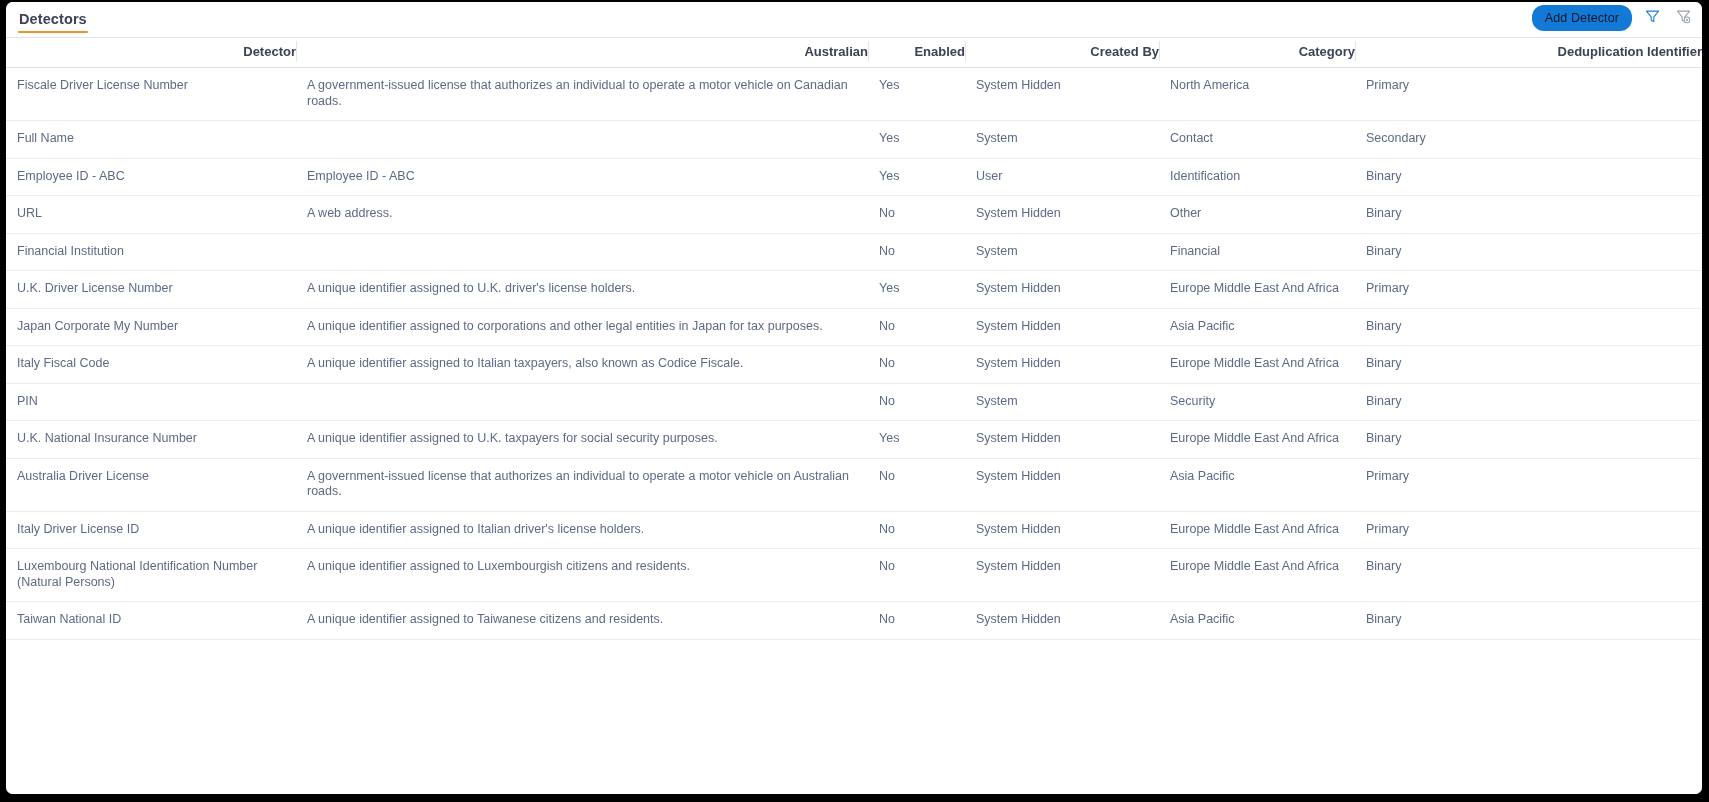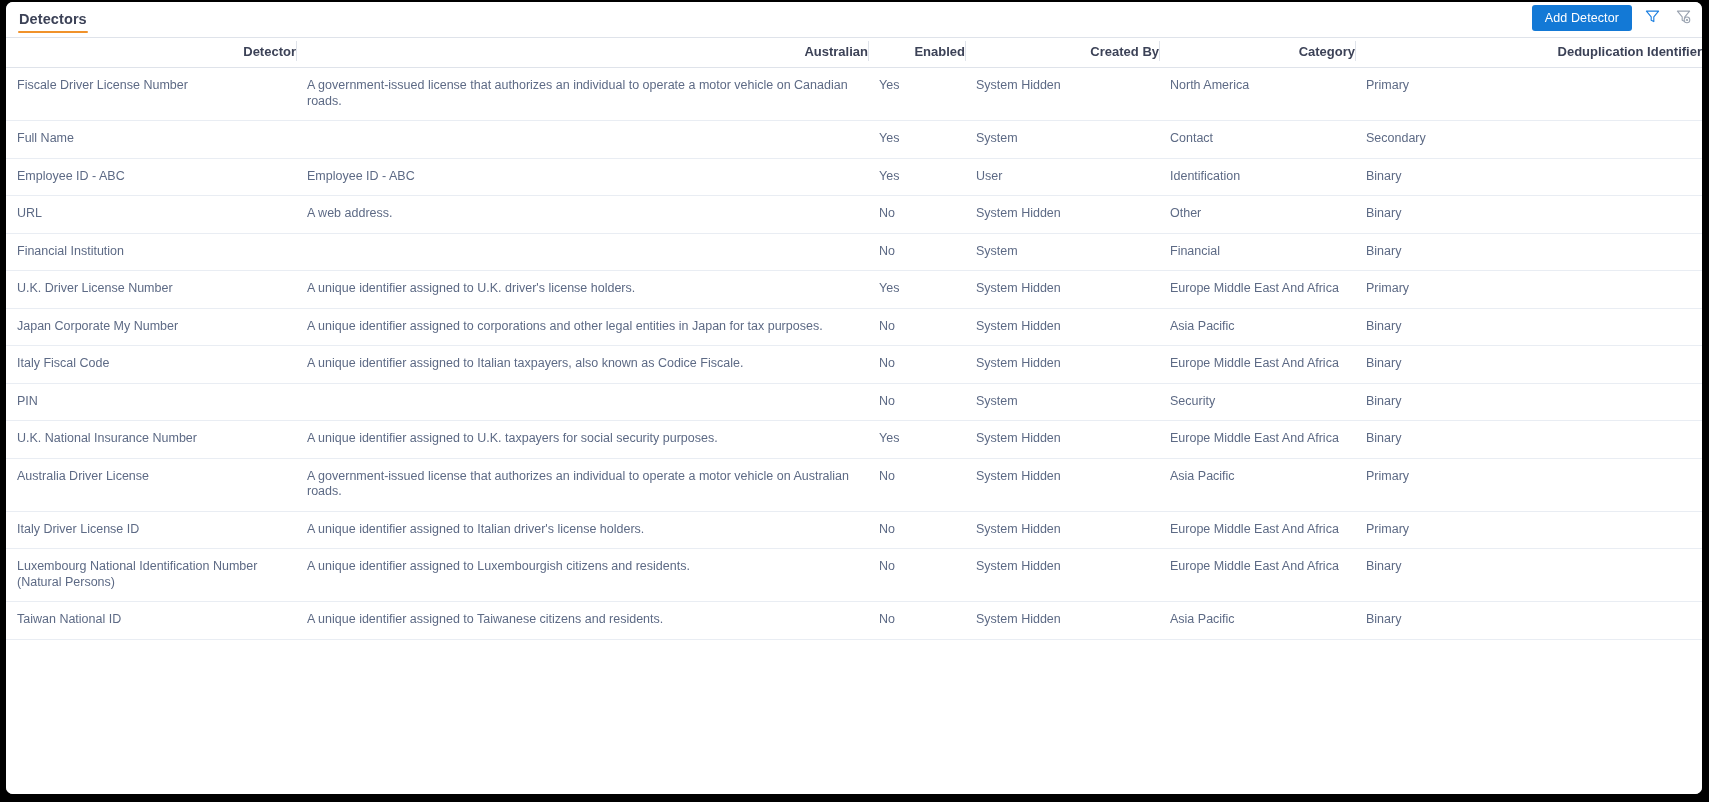--- a/index.html
+++ b/index.html
@@ -75,23 +75,23 @@
     position: absolute;
     right: 8px;
     top: 3px;
     display: flex;
     align-items: center;
     gap: 9px;
   }
 
   .btn-primary {
     background: #1379d6;
-    color: #ffffff;
+    color: #0f172a;
     border: none;
-    border-radius: 3px;
+    border-radius: 12px;
     font-family: "Liberation Sans", sans-serif;
     font-size: 12.5px;
     height: 26px;
     padding: 0 13px;
     cursor: pointer;
     white-space: nowrap;
     letter-spacing: 0.1px;
   }
 
   .icon-btn {

